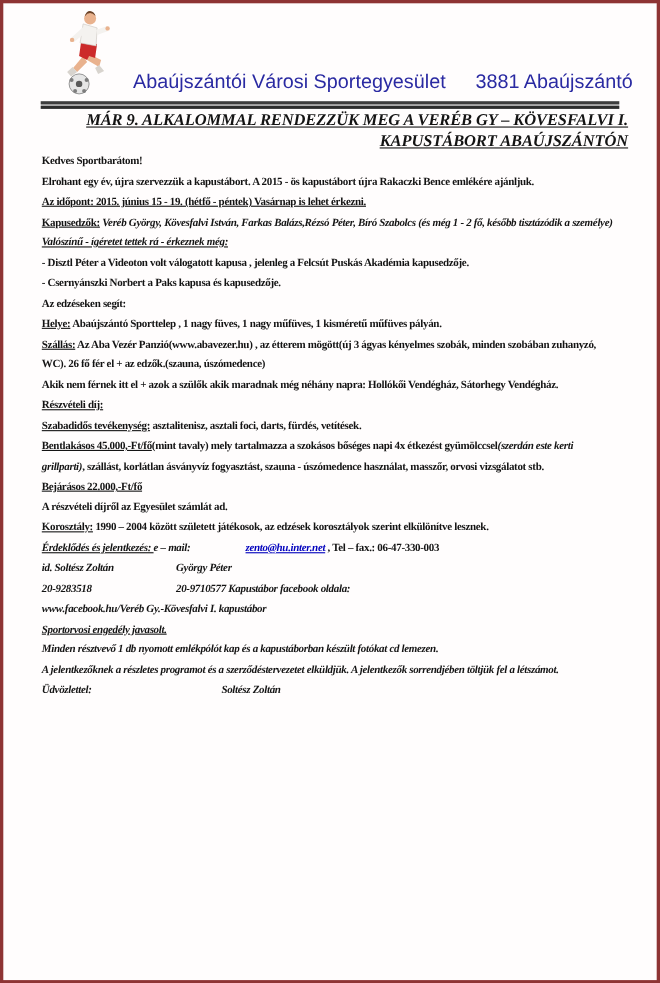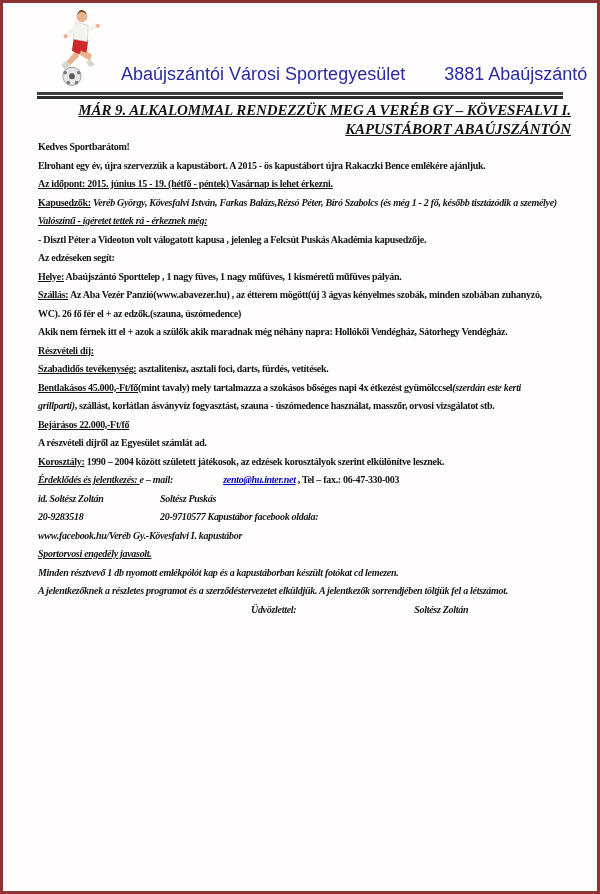--- a/index.html
+++ b/index.html
@@ -13,21 +13,21 @@
     font-family: "Liberation Serif", serif;
     color: #141414;
   }
   .header { display: flex; align-items: flex-end; margin: 6px 0 0 50px; height: 80px; }
   .logo { width: 56px; height: 80px; flex: 0 0 auto; }
   .orgline {
     font-family: "Liberation Sans", sans-serif;
     font-size: 18px; color: #2a2aa2;
     white-space: nowrap; margin: 0 0 4px 12px;
   }
-  .orgline .city { margin-left: 34px; }
+  .orgline .city { margin-left: 22px; }
   .rule {
     margin: 3px 34px 0; height: 7px;
     border-top: 3px solid #3d3d3d; border-bottom: 3px solid #2c2c2c;
   }
   .title {
     margin: 2px 26px 0; text-align: right;
     font-size: 15px; font-weight: bold; font-style: italic;
     line-height: 18.5px; letter-spacing: -0.1px;
   }
   .title span { text-decoration: underline; }
@@ -42,21 +42,21 @@
   .g7  { margin-top: 7px; }
   .g4  { margin-top: 4px; }
   .u  { text-decoration: underline; }
   .i  { font-style: italic; }
   .iu { font-style: italic; text-decoration: underline; }
   a.email { color: #0000bd; font-style: italic; font-weight: bold; text-decoration: underline; cursor: pointer; margin-left: 48px; }
   .cols { display: flex; }
   .c1 { width: 122px; flex: 0 0 auto; }
   .indent { margin-left: 122px; }
   .closing { display: flex; }
-  .salut { margin-left: 213px; }
+  .salut { }
   .sig { margin-left: 118px; }
 </style>
 </head>
 <body>
 
 <div class="page">
 
   <div class="header">
     <svg class="logo" viewBox="0 0 60 88" aria-hidden="true">
 
@@ -102,37 +102,38 @@
   <div class="content">
 
     <p class="b greet">Kedves Sportbarátom!</p>
 
     <p class="b g14">Elrohant egy év, újra szervezzük a kapustábort. A 2015 - ös kapustábort újra Rakaczki Bence emlékére ajánljuk.</p>
     <p class="b"><span class="u">Az időpont: 2015. június 15 - 19. (hétfő - péntek) Vasárnap is lehet érkezni.</span></p>
 
     <p class="b g17"><span class="u">Kapusedzők:</span><span class="i"> Veréb György, Kövesfalvi István, Farkas Balázs,Rézsó Péter, Bíró Szabolcs (és még 1 - 2 fő, később tisztázódik a személye)</span></p>
     <p class="b"><span class="iu">Valószínű - ígéretet tettek rá - érkeznek még:</span></p>
     <p class="b">- Disztl Péter a Videoton volt válogatott kapusa , jelenleg a Felcsút Puskás Akadémia kapusedzője.</p>
+    <p class="b">- Csernyánszki Norbert a Paks kapusa és kapusedzője.</p>
     <p class="b">Az edzéseken segít:</p>
 
     <p class="b g7"><span class="u">Helye:</span><span> Abaújszántó Sporttelep , 1 nagy füves, 1 nagy műfüves, 1 kisméretű műfüves pályán.</span></p>
     <p class="b"><span class="u">Szállás:</span><span> Az Aba Vezér Panzió(www.abavezer.hu) , az étterem mögött(új 3 ágyas kényelmes szobák, minden szobában zuhanyzó, WC). 26 fő fér el + az edzők.(szauna, úszómedence)</span></p>
     <p class="b">Akik nem férnek itt el + azok a szülők akik maradnak még néhány napra: Hollókői Vendégház, Sátorhegy Vendégház.</p>
     <p class="b"><span class="u">Részvételi díj:</span></p>
     <p class="b"><span class="u">Szabadidős tevékenység:</span><span> asztalitenisz, asztali foci, darts, fürdés, vetítések.</span></p>
     <p class="b"><span class="u">Bentlakásos 45.000,-Ft/fő</span><span>(mint tavaly) mely tartalmazza a szokásos bőséges napi 4x étkezést gyümölccsel</span><span class="i">(szerdán este kerti grillparti)</span><span>, szállást, korlátlan ásványvíz fogyasztást, szauna - úszómedence használat, masszőr, orvosi vizsgálatot stb.</span></p>
     <p class="b"><span class="u">Bejárásos 22.000,-Ft/fő</span></p>
     <p class="b">A részvételi díjről az Egyesület számlát ad.</p>
 
     <p class="b g4"><span class="u">Korosztály:</span><span> 1990 – 2004 között született játékosok, az edzések korosztályok szerint elkülönítve lesznek.</span></p>
     <p class="b"><span class="iu">Érdeklődés és jelentkezés: </span><span class="i">e – mail: </span><a class="email">zento@hu.inter.net</a><span> , Tel – fax.: 06-47-330-003</span></p>
 
     <div class="b cols">
       <span class="i c1">id. Soltész Zoltán</span>
-      <span class="i">Soltész Puskás</span>
+      <span class="i">György Péter</span>
     </div>
     <div class="b cols">
       <span class="i c1">20-9283518</span>
       <span class="i">20-9710577 Kapustábor facebook oldala:</span>
     </div>
     <p class="b i indent">www.facebook.hu/Veréb Gy.-Kövesfalvi I. kapustábor</p>
 
     <p class="b"><span class="iu">Sportorvosi engedély javasolt.</span></p>
     <p class="b i">Minden résztvevő 1 db nyomott emlékpólót kap és a kapustáborban készült fotókat cd lemezen.</p>
     <p class="b i">A jelentkezőknek a részletes programot és a szerződéstervezetet elküldjük. A jelentkezők sorrendjében töltjük fel a létszámot.</p>

